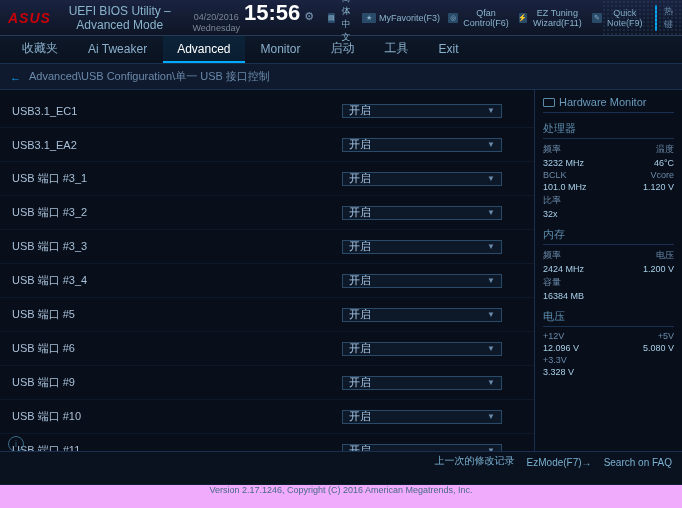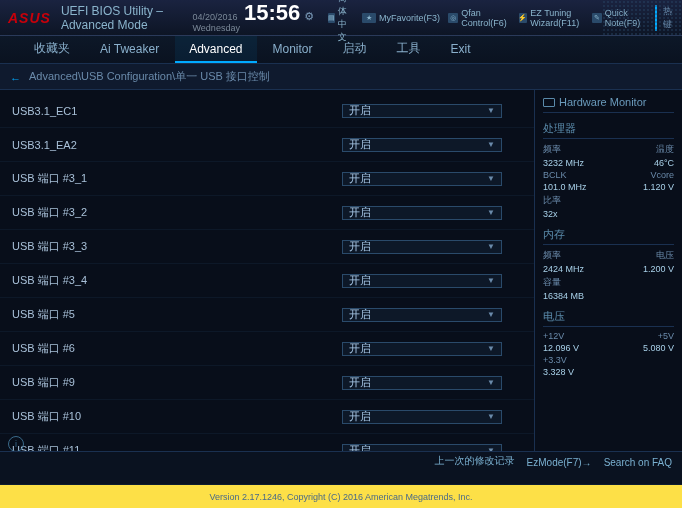--- a/index.html
+++ b/index.html
@@ -15,20 +15,21 @@
 
     
     .top-bar {
       background: linear-gradient(180deg, #1a2340 0%, #0d1525 100%);
       border-bottom: 1px solid #2a3a5a;
       padding: 0 8px;
       height: 36px;
       display: flex;
       align-items: center;
       gap: 10px;
+      text-align: center;
     }
     .asus-logo {
       color: #c8000a;
       font-weight: bold;
       font-size: 14px;
       letter-spacing: 1px;
       font-style: italic;
     }
     .bios-title {
       color: #8ab4cc;
@@ -84,21 +85,21 @@
       font-size: 9px;
       color: #6a8aaa;
       border-left: 2px solid #00aaff;
       padding-left: 6px;
     }
 
     
     .nav-tabs {
       background: linear-gradient(180deg, #0d1828 0%, #0a1220 100%);
       border-bottom: 1px solid #1a3050;
-      padding: 0 20px;
+      padding: 0 8px;
       height: 28px;
       display: flex;
       align-items: flex-start;
       gap: 2px;
     }
     .nav-tab {
       padding: 4px 14px;
       font-size: 12px;
       color: #8ab0cc;
       cursor: pointer;
@@ -246,24 +247,23 @@
       gap: 3px;
     }
 
     
     .copyright-bar {
       position: absolute;
       bottom: 0;
       left: 0;
       right: 0;
       height: 24px;
-      background: #fde047;
+      background: #f0abfc;
       border-top: 1px solid #0f1e30;
       display: flex;
-      align-items: center;
       justify-content: center;
       font-size: 9px;
       color: #4a6a88;
     }
 
     
     .info-icon {
       position: absolute;
       bottom: 56px;
       left: 8px;

